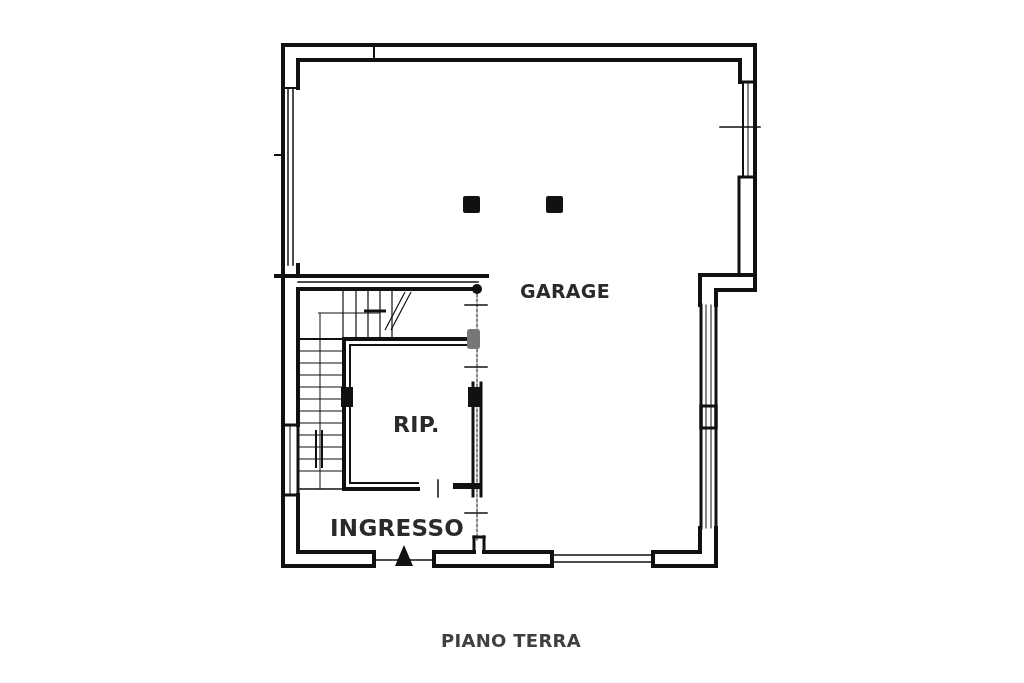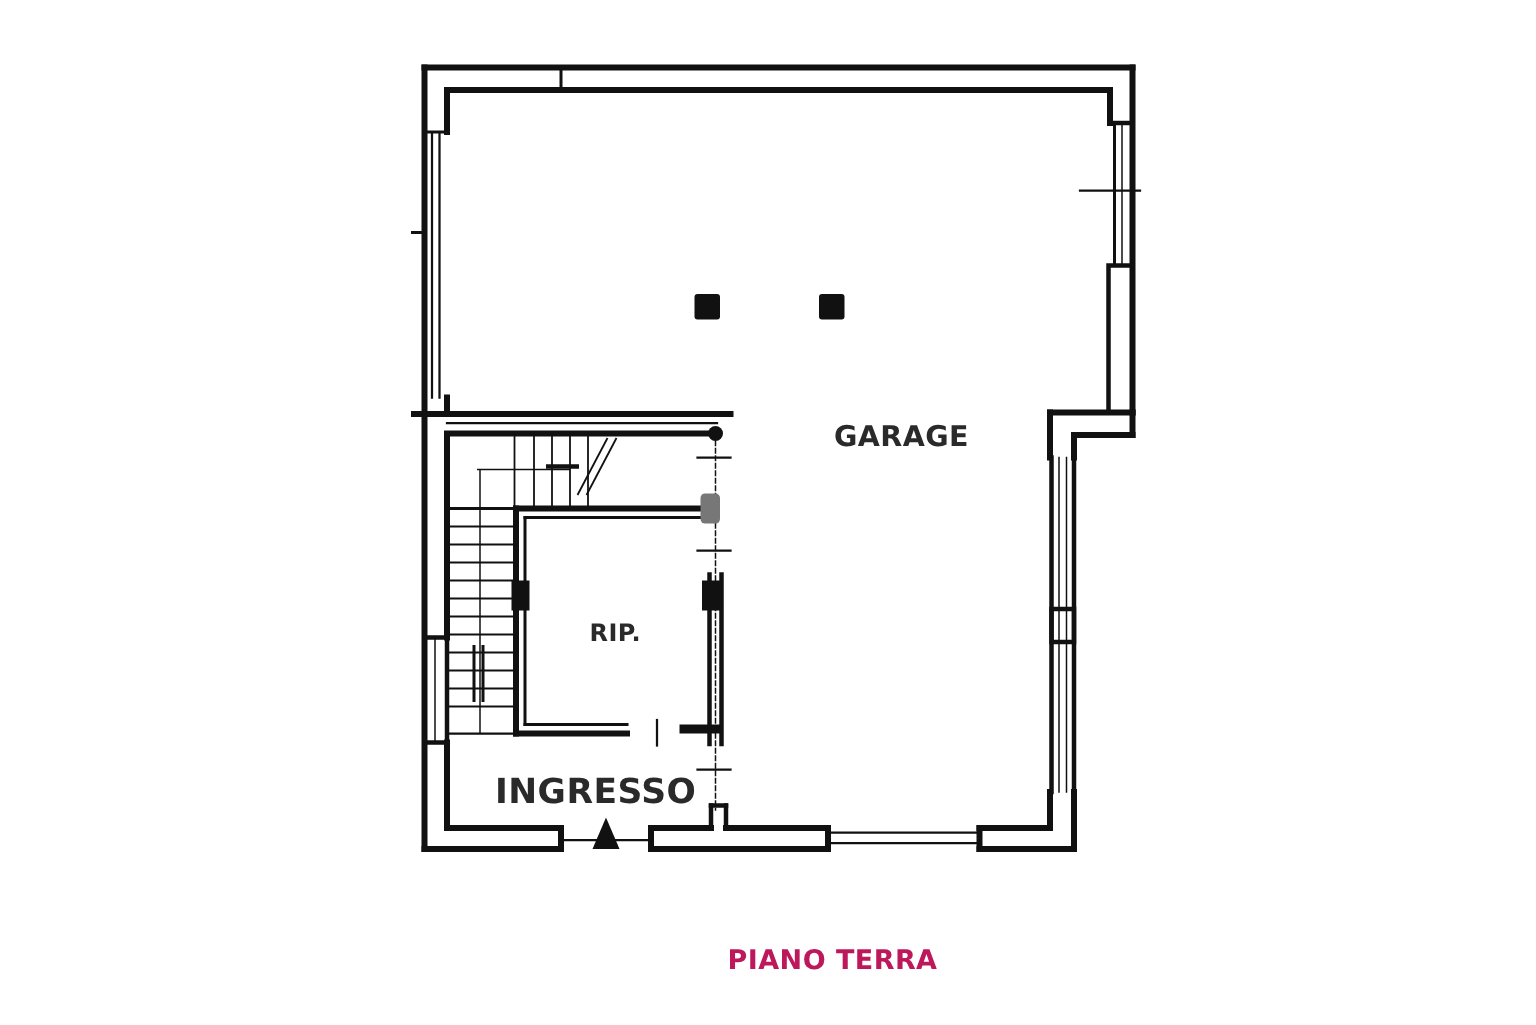--- a/index.html
+++ b/index.html
@@ -1,22 +1,22 @@
 <!DOCTYPE html>
 <html><head>
 <meta charset="utf-8">
 <style>
   html, body { margin:0; padding:0; background:#ffffff; }
   body { width:1024px; height:683px; position:relative; overflow:hidden; font-family:"DejaVu Sans", sans-serif; }
   #plan { position:absolute; left:0; top:0; width:1024px; height:683px; }
   .lbl { position:absolute; font-family:"DejaVu Sans", sans-serif; font-weight:bold; color:#2a2a2a; white-space:nowrap; letter-spacing:0.3px; }
-  .room-garage { left:556px; top:280px; font-size:19px; }
-  .room-rip { left:393px; top:412px; font-size:16px; }
+  .room-garage { left:520px; top:280px; font-size:19px; }
+  .room-rip { left:393px; top:412px; font-size:22px; }
   .room-ingresso { left:330px; top:515px; font-size:23px; }
-  .floor-title { left:441px; top:630px; font-size:18px; color:#be185d;margin-left:44px; }
+  .floor-title { left:441px; top:630px; font-size:18px; color:#404040; }
 </style>
 </head>
 <body>
 
 <svg id="plan" viewBox="0 0 1024 683" xmlns="http://www.w3.org/2000/svg">
   <g fill="none" stroke="#111" stroke-linecap="square">
 
     <line x1="283" y1="45" x2="755" y2="45" stroke-width="4"></line>
     <line x1="298" y1="60" x2="740" y2="60" stroke-width="4"></line>
     <line x1="374" y1="45" x2="374" y2="60" stroke-width="2"></line>

